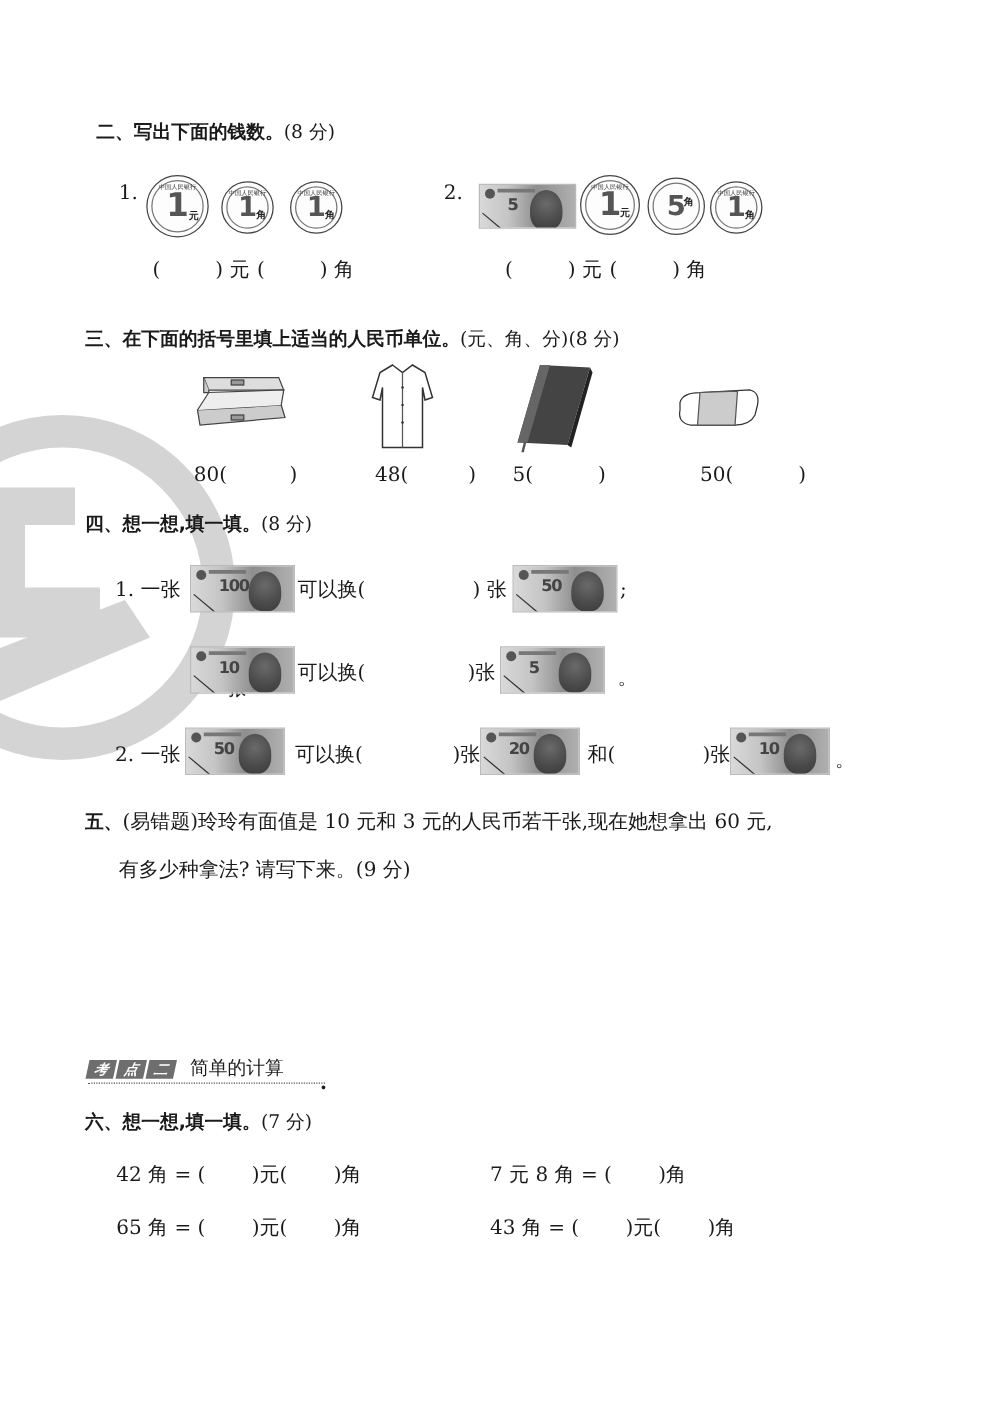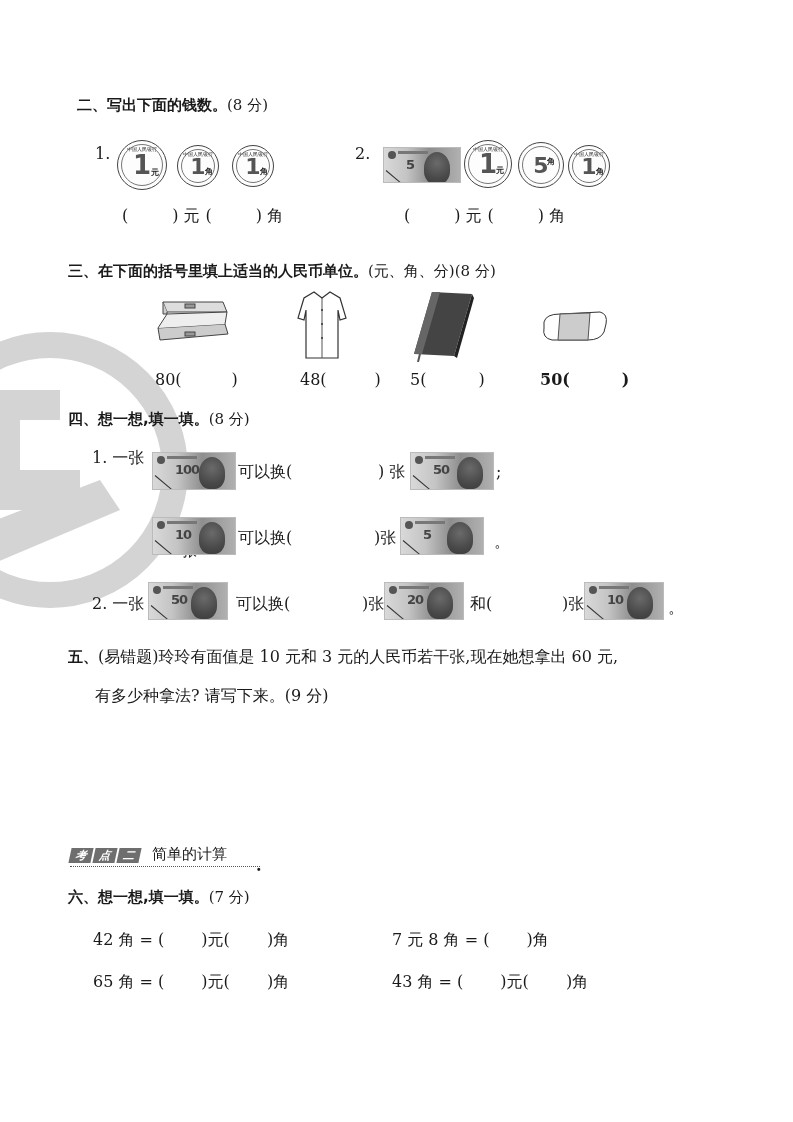--- a/index.html
+++ b/index.html
@@ -150,27 +150,27 @@
 </svg>
 
 <svg class="illus" style="left:540px; top:310px;" width="70" height="32" viewBox="0 0 70 32">
   <path d="M4 12 Q6 4 20 4 L60 2 Q68 4 66 14 L64 22 Q60 30 48 30 L12 30 Q2 28 4 18 Z" fill="#fff" stroke="#333"></path>
   <path d="M20 4 L50 3 L48 30 L18 30 Z" fill="#ccc" stroke="#555"></path>
 </svg>
 
 <div class="abs txt big" style="left:155px; top:370px;"><span>80(</span><span style="display:inline-block;width:50px;"></span><span>)</span></div>
 <div class="abs txt big" style="left:300px; top:370px;"><span>48(</span><span style="display:inline-block;width:48px;"></span><span>)</span></div>
 <div class="abs txt big" style="left:410px; top:370px;"><span>5(</span><span style="display:inline-block;width:52px;"></span><span>)</span></div>
-<div class="abs txt big" style="left:540px; top:370px;font-weight:bold;"><span>50(</span><span style="display:inline-block;width:52px;"></span><span>)</span></div>
+<div class="abs txt big" style="left:560px; top:370px;"><span>50(</span><span style="display:inline-block;width:52px;"></span><span>)</span></div>
 
 <div class="abs heading" style="left:68px; top:410px;">
   <span>四、想一想,填一填。</span><span class="score">(8 分)</span>
 </div>
 
-<div class="abs txt big" style="left:92px; top:448px;">1. 一张</div>
+<div class="abs txt big" style="left:92px; top:462px;">1. 一张</div>
 <div class="note" style="left:152px; top:452px;">
     <div class="emblem"></div>
     <div class="band"></div>
     <div class="denom">100</div>
     <div class="face"></div>
     <div class="mark"></div>
   </div>
 <div class="abs txt big" style="left:238px; top:462px;">可以换(</div>
 <div class="abs" style="left:310px; top:462px; width:60px; height:20px;"></div>
 <div class="abs txt big" style="left:378px; top:462px;">) 张</div>

